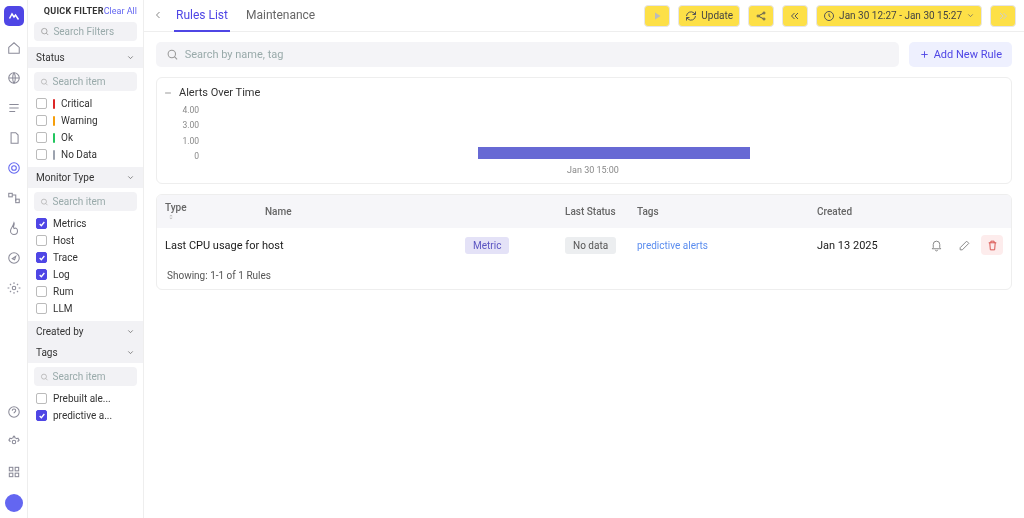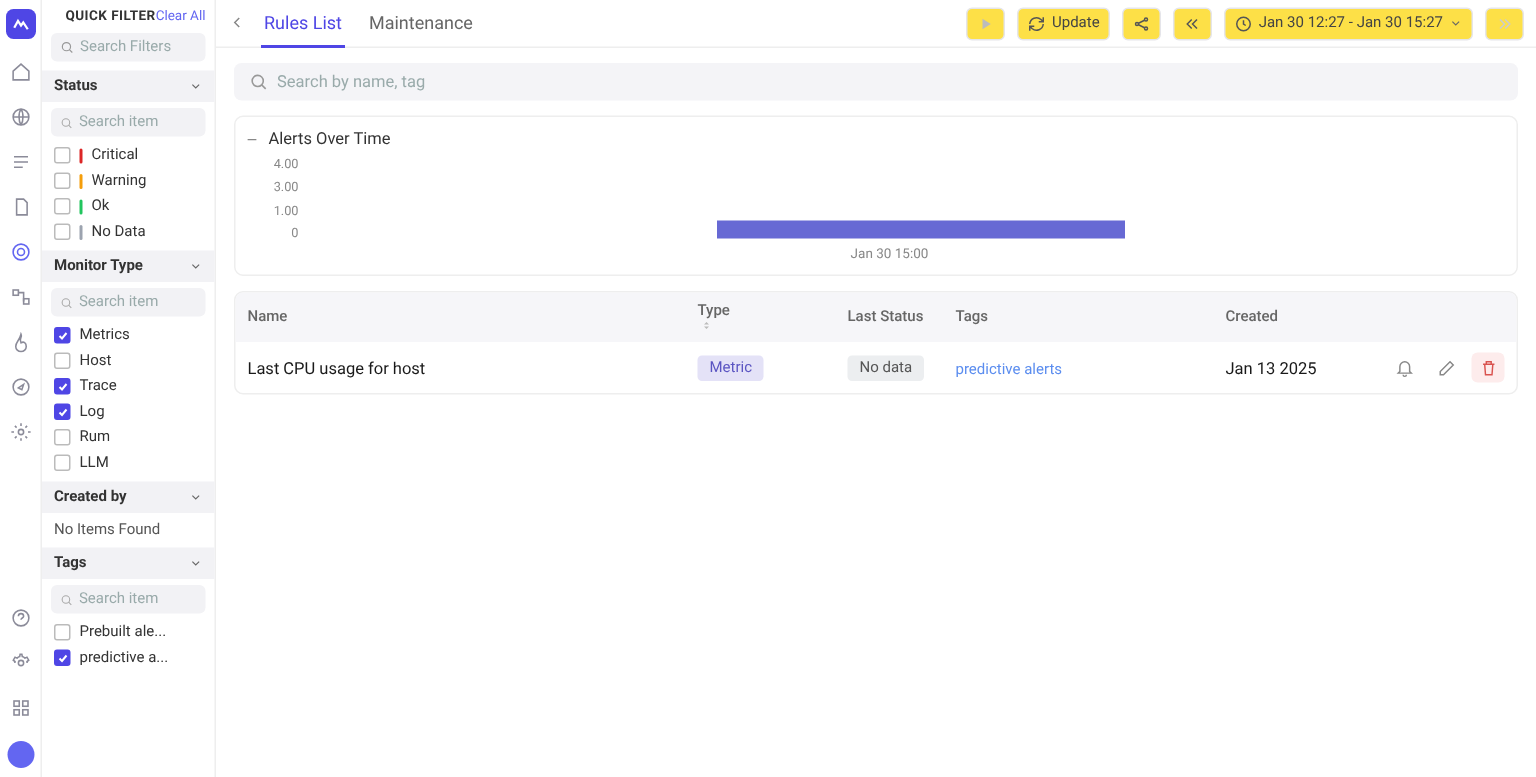--- a/index.html
+++ b/index.html
@@ -13,21 +13,21 @@
   .rail-ico.active{color:#6366f1}
   .rail-spacer{flex:1}
   .rail-avatar{width:18px;height:18px;border-radius:50%;background:#6366f1;margin-bottom:6px}
   
   .panel{width:116px;background:#fff;border-right:1px solid #eee;display:flex;flex-direction:column}
   .panel-hd{display:flex;align-items:center;justify-content:flex-end;padding:6px 6px 4px 6px}
   .panel-hd .ttl{font-size:9px;font-weight:700;color:#333;letter-spacing:.3px}
   .panel-hd .clr{font-size:9px;color:#6366f1;cursor:pointer}
   .srch{margin:2px 6px 6px 6px;background:#f2f2f5;border-radius:4px;display:flex;align-items:center;padding:4px 6px;gap:4px}
   .srch input{border:0;background:transparent;outline:0;font-size:10px;color:#555;width:100%}
-  .grp-hd{background:#f2f2f5;padding:5px 8px;font-size:10px;font-weight:700;color:#333;display:flex;align-items:center;justify-content:space-between;cursor:pointer}
+  .grp-hd{background:#f2f2f5;padding:5px 8px;font-size:10px;font-weight:400;color:#333;display:flex;align-items:center;justify-content:space-between;cursor:pointer}
   .chev{width:9px;height:9px;color:#666}
   .grp-body{padding:4px 6px}
   .item-srch{background:#f2f2f5;border-radius:4px;display:flex;align-items:center;padding:4px 6px;gap:4px;margin-bottom:4px}
   .item-srch input{border:0;background:transparent;outline:0;font-size:10px;color:#777;width:100%}
   .chk-row{display:flex;align-items:center;gap:6px;padding:3px 2px;font-size:10px;color:#333;cursor:pointer}
   .cbox{width:11px;height:11px;border:1px solid #bbb;border-radius:2px;flex:0 0 auto;display:flex;align-items:center;justify-content:center;background:#fff}
   .cbox.on{background:#4f46e5;border-color:#4f46e5;color:#fff}
   .bar{width:2px;height:10px;border-radius:1px;flex:0 0 auto}
   .bar.red{background:#dc2626}.bar.orange{background:#f59e0b}.bar.green{background:#22c55e}.bar.grey{background:#9ca3af}
   .none{padding:6px 8px;font-size:10px;color:#555}
@@ -267,21 +267,20 @@
           </div>
         </div>
     </div>
 
     <div class="grp-hd">
         <span>Created by</span>
         <svg class="chev" viewBox="0 0 24 24" fill="none" stroke="currentColor" stroke-width="2">
           <path d="M6 9l6 6 6-6"></path>
         </svg>
       </div>
-    <div class="none">No Items Found</div>
 
     <div class="grp-hd">
         <span>Tags</span>
         <svg class="chev" viewBox="0 0 24 24" fill="none" stroke="currentColor" stroke-width="2">
           <path d="M6 9l6 6 6-6"></path>
         </svg>
       </div>
     <div class="grp-body">
       <div class="item-srch">
           <svg width="10" height="10" viewBox="0 0 24 24" fill="none" stroke="#aaa" stroke-width="2">
@@ -362,20 +361,26 @@
 
     <div class="content">
       <div class="row1">
         <div class="bigsearch">
           <svg width="13" height="13" viewBox="0 0 24 24" fill="none" stroke="#999" stroke-width="2">
               <circle cx="11" cy="11" r="7"></circle>
               <path d="M21 21l-5-5"></path>
             </svg>
           <input placeholder="Search by name, tag" style="">
         </div>
+        <div class="addbtn">
+            <svg width="11" height="11" viewBox="0 0 24 24" fill="none" stroke="currentColor" stroke-width="2">
+              <path d="M12 5v14M5 12h14"></path>
+            </svg>
+            <span>Add New Rule</span>
+          </div>
       </div>
 
       <div class="card">
         <div class="card-hd">
             <svg class="caret-sm" viewBox="0 0 24 24" fill="none" stroke="currentColor" stroke-width="2">
               <path d="M5 12h14"></path>
             </svg>
             <span>Alerts Over Time</span>
           </div>
         <div class="chart">
@@ -387,24 +392,24 @@
             </div>
           <div class="plot" id="plot">
               <div class="barfill" style="left:34%;width:34%"></div>
             </div>
           <div class="xax">Jan 30 15:00</div>
         </div>
       </div>
 
       <div class="tbl">
         <div class="thd">
-          <div class="cell c-name"><span>Name</span></div>
           <div class="cell c-type"><span>Type</span><svg class="sort-ic" viewBox="0 0 24 24" fill="currentColor">
                 <path d="M7 10l5-5 5 5H7zM7 14l5 5 5-5H7z"></path>
               </svg></div>
+          <div class="cell c-name"><span>Name</span></div>
           <div class="cell c-status"><span>Last Status</span></div>
           <div class="cell c-tags"><span>Tags</span></div>
           <div class="cell c-created"><span>Created</span></div>
           <div class="cell c-act"></div>
         </div>
         <div id="tbody">
             <div class="trw">
      <div class="cell c-name">Last CPU usage for host</div>
      <div class="cell c-type"><span class="badge b-metric">Metric</span></div>
      <div class="cell c-status"><span class="badge b-nodata">No data</span></div>
@@ -422,16 +427,17 @@
                   </svg>
                 </span>
        <span class="act-ic act-del">
                   <svg width="13" height="13" viewBox="0 0 24 24" fill="none" stroke="currentColor" stroke-width="1.8">
                     <path d="M5 7h14M9 7V4h6v3M7 7l1 13h8l1-13"></path>
                   </svg>
                 </span>
      </div>
    </div>
           </div>
+        <div class="showing">Showing: 1-1 of 1 Rules</div>
       </div>
     </div>
   </div>
 </div>
 
 </body></html>

